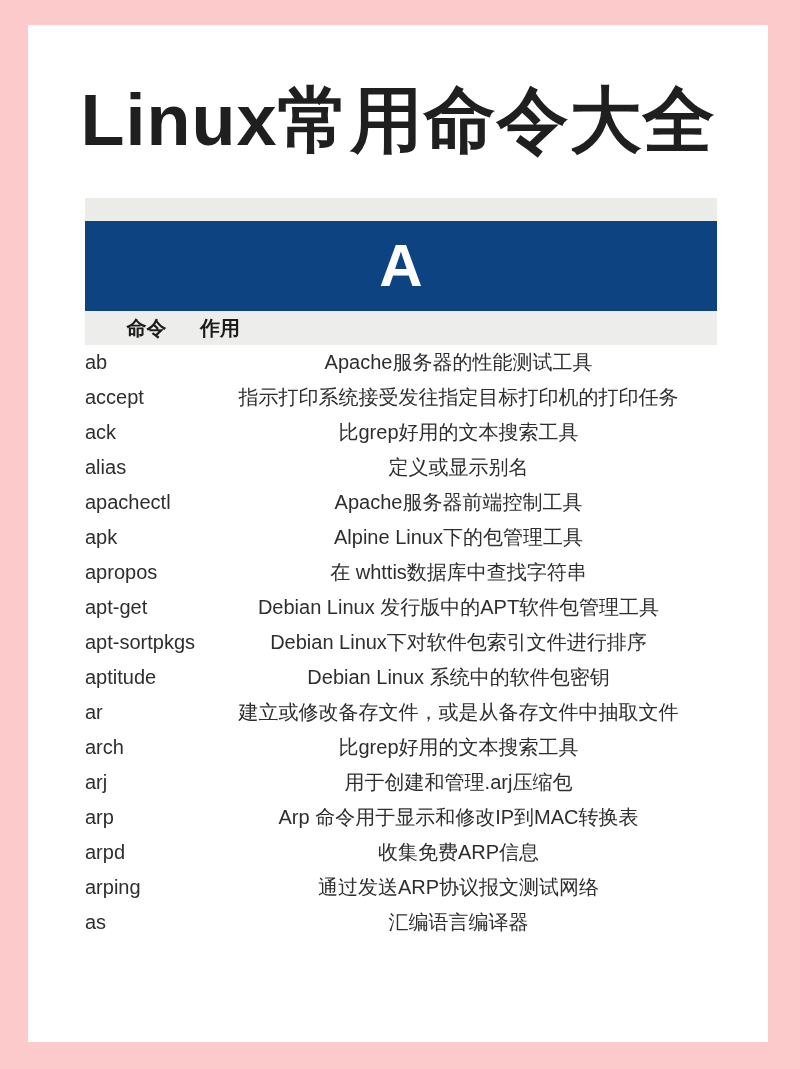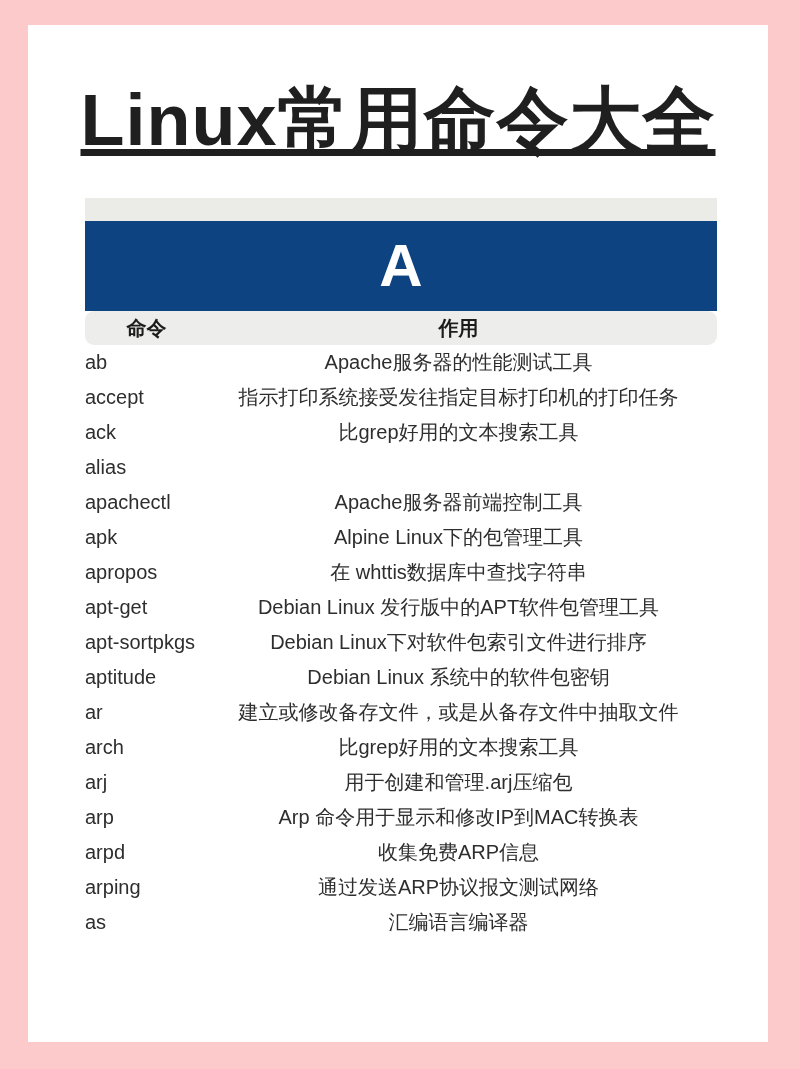--- a/index.html
+++ b/index.html
@@ -28,21 +28,20 @@
     position:absolute;
     top:56px;left:0;
     width:100%;
     text-align:center;
     font-size:72px;
     font-weight:900;
     letter-spacing:1px;
     color:var(--title-dark);
     line-height:1.1;
     white-space:nowrap;
-    text-decoration:underline;
   }
   .table{
     position:absolute;
     left:57px;top:173px;
     width:632px;
   }
   .strip{
     height:23px;
     background:var(--strip-gray);
   }
@@ -60,30 +59,29 @@
     line-height:1;
   }
   .header-row{
     height:34px;
     background:var(--header-gray);
     display:flex;
     align-items:center;
     font-weight:700;
     font-size:20px;
     color:#1c1c1c;
-    border-radius:9px;
   }
   .header-row .col-cmd{
     width:115px;
     padding-left:8px;
     text-align:center;
   }
   .header-row .col-act{
     flex:1;
-    text-align:center;
+    text-align:left;
   }
   .rows{
     width:100%;
   }
   .row{
     height:35px;
     display:flex;
     align-items:center;
     font-size:20px;
     color:var(--text-dark);
@@ -132,20 +130,21 @@
     <span class="act">指示打印系统接受发往指定目标打印机的打印任务</span>
   </div>
 
   <div class="row">
     <span class="cmd">ack</span>
     <span class="act">比grep好用的文本搜索工具</span>
   </div>
 
   <div class="row">
     <span class="cmd">alias</span>
+    <span class="act">定义或显示别名</span>
   </div>
 
   <div class="row">
     <span class="cmd">apachectl</span>
     <span class="act">Apache服务器前端控制工具</span>
   </div>
 
   <div class="row">
     <span class="cmd">apk</span>
     <span class="act">Alpine Linux下的包管理工具</span>

